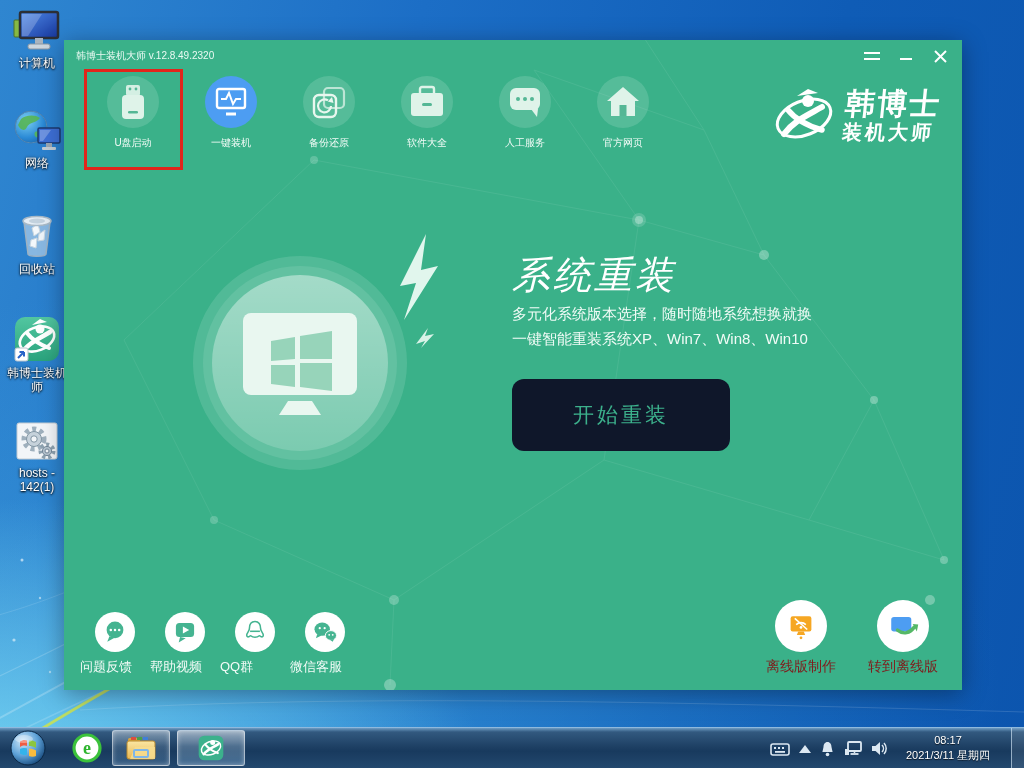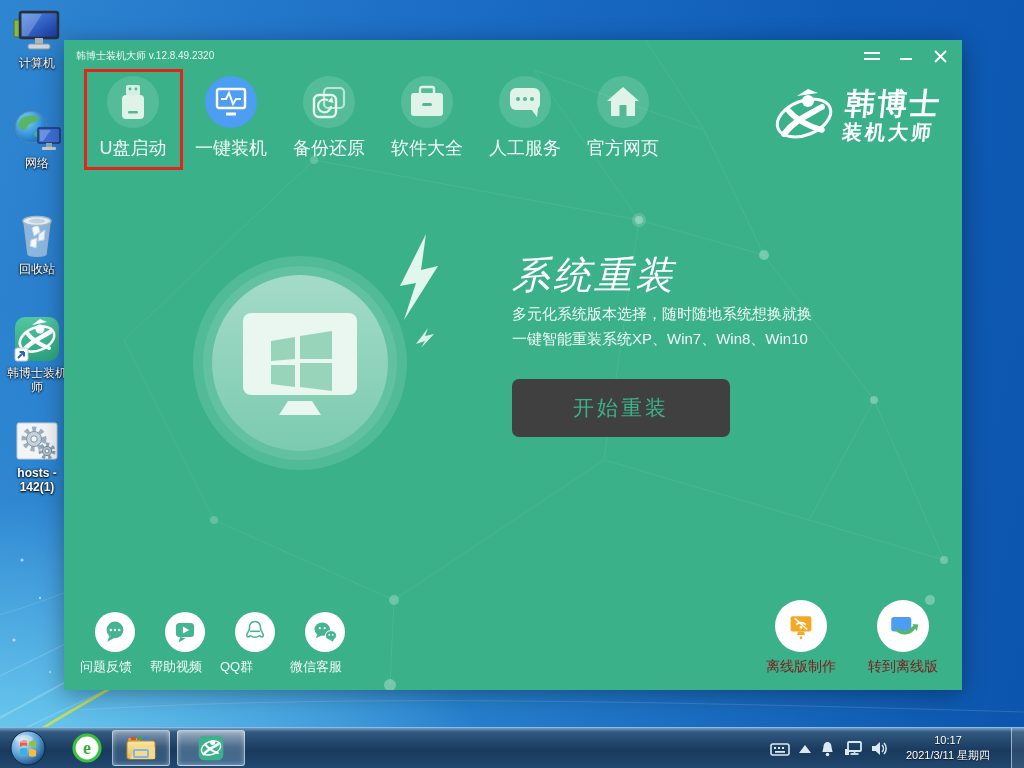--- a/index.html
+++ b/index.html
@@ -21,21 +21,21 @@
   .dicon svg { display:block; margin:0 auto; }
   .dlabel {
     display:block; margin-top:2px; font-size:12px; line-height:14px; color:#fff;
     text-shadow:0 1px 2px #000, 0 0 3px rgba(0,0,0,.75);
     word-break:break-word;
   }
   .di-computer { left:3px; top:8px; }
   .di-network  { left:3px; top:106px; }
   .di-recycle  { left:3px; top:210px; }
   .di-app      { left:3px; top:314px; }
-  .di-hosts    { left:3px; top:418px;font-weight:bold; }
+  .di-hosts    { left:3px; top:418px; }
   .di-hosts .dlabel { padding:0 6px; }
 
   
   .app-window {
     position:absolute; left:64px; top:40px; width:898px; height:650px;
     background:#3ab189; box-shadow:0 4px 22px rgba(0,0,0,.35); overflow:hidden;
   }
   .constellation { position:absolute; inset:0; pointer-events:none; }
 
   .titlebar { position:absolute; left:0; top:0; width:100%; height:30px; }
@@ -44,21 +44,21 @@
   .win-btn { width:24px; height:20px; display:flex; align-items:center; justify-content:center; cursor:pointer; }
 
   
   .navrow { position:absolute; left:33px; top:36px; display:flex; }
   .nav-item { width:72px; margin-right:26px; text-align:center; cursor:pointer; }
   .nav-circle {
     width:52px; height:52px; border-radius:50%; margin:0 auto;
     background:rgba(255,255,255,.14); display:flex; align-items:center; justify-content:center;
   }
   .nav-circle.blue { background:#4d9df2; }
-  .nav-label { display:block; margin-top:8px; font-size:18px; color:#f2fbf7; }
+  .nav-label { display:block; margin-top:8px; font-size:10px; color:#f2fbf7; }
   .red-box {
     position:absolute; left:20px; top:29px; width:99px; height:101px;
     border:3px solid #e1251b; pointer-events:none; z-index:5;
   }
 
   
   .brand { position:absolute; right:22px; top:44px; display:flex; align-items:center; }
   .brand-text { margin-left:8px; color:#fff; transform:skewX(-6deg); }
   .brand-line1 { font-size:30px; font-weight:bold; letter-spacing:2px; line-height:32px; }
   .brand-line2 { font-size:20px; font-weight:bold; letter-spacing:3px; line-height:24px; }
@@ -70,21 +70,21 @@
     display:flex; align-items:center; justify-content:center; }
   .hero-circle .inner { width:176px; height:176px; border-radius:50%;
     background:linear-gradient(180deg, rgba(255,255,255,.42), rgba(255,255,255,.16));
     display:flex; align-items:center; justify-content:center; }
   .bolt { position:absolute; left:330px; top:192px; }
 
   .hero-text { position:absolute; left:448px; top:210px; width:420px; color:#fff; }
   .hero-title { font-size:38px; letter-spacing:3px; font-weight:500;font-style:italic; }
   .hero-desc { font-size:15px; line-height:25px; color:#f0fbf6; }
   .cta-btn {
-    margin-top:28px; width:218px; height:58px; background:#404040; border:none; border-radius:7px;
+    margin-top:28px; width:218px; height:72px; background:#0f172a; border:none; border-radius:12px;
     color:#3cb18c; font-size:21px; letter-spacing:3px; cursor:pointer;
     font-family:"Liberation Sans","DejaVu Sans",sans-serif;
   }
 
   
   .footer-left { position:absolute; left:16px; bottom:14px; display:flex; }
   .f-item { width:70px; text-align:left; cursor:pointer; }
   .f-circle { width:40px; height:40px; border-radius:50%; background:#fff; margin:0 auto;
     display:flex; align-items:center; justify-content:center; }
   .f-label { display:block; margin-top:6px; font-size:13px; color:#f2fbf7; }
@@ -560,19 +560,19 @@
       </span>
       <span class="tray-ico">
         <svg width="17" height="15" viewBox="0 0 17 15">
             <polygon points="1,5 4.5,5 9,1 9,14 4.5,10 1,10" fill="#dce8f2"></polygon>
             <path d="M11,4 a5,5 0 0 1 0,7 M13,2 a8,8 0 0 1 0,11" fill="none" stroke="#dce8f2" stroke-width="1.5"></path>
           </svg>
       </span>
     </div>
 
     <div class="clock">
-      <div>10:17</div>
+      <div>08:17</div>
       <div>2021/3/11 星期四</div>
     </div>
 
     <div class="show-desktop"></div>
   </div>
 </div>
 
 </body></html>

